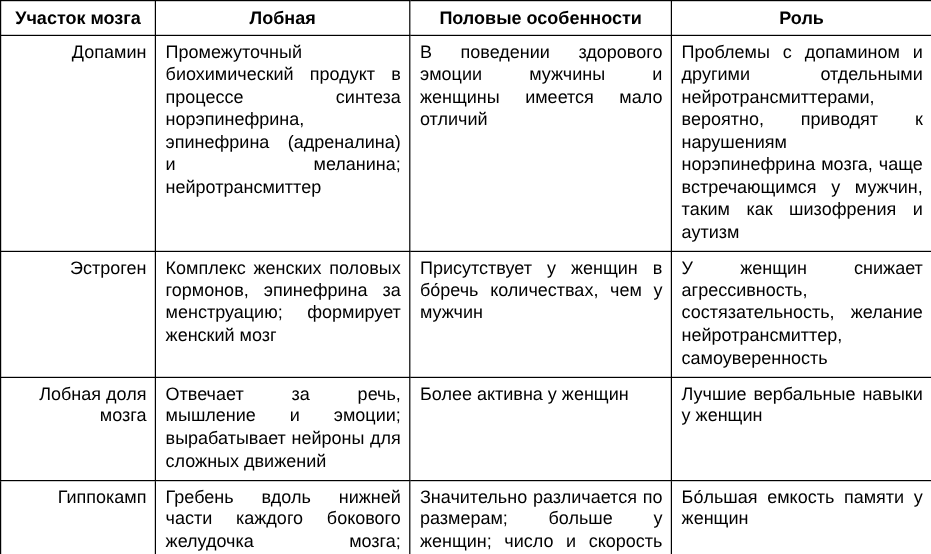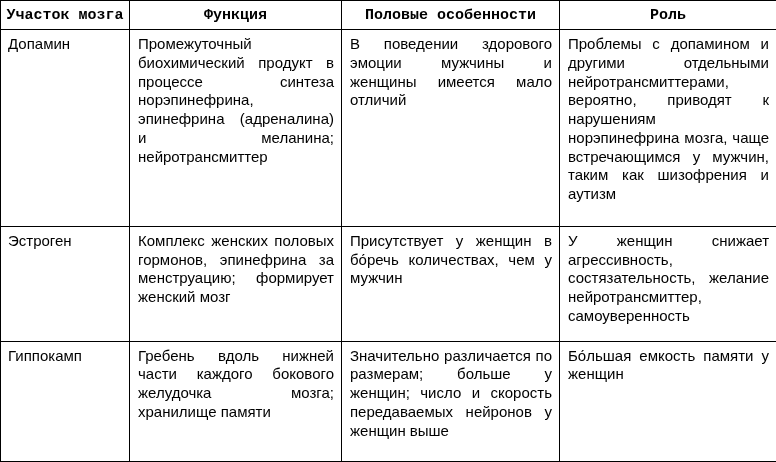--- a/index.html
+++ b/index.html
@@ -28,32 +28,31 @@
     box-sizing: border-box;
     overflow: hidden;
   }
   table.data-table th {
     font-weight: bold;
     font-size: 15px;
     text-align: center;
     vertical-align: middle;
     padding: 4px 4px;
     height: 29px;
-    font-family: Liberation Mono, monospace;
   }
   table.data-table td {
     font-size: 15px;
     line-height: 1.25;
     padding: 5px 7px 5px 8px;
     text-align: justify;
     hyphens: auto;
     -webkit-hyphens: auto;
   }
   table.data-table td.col-region {
-    text-align: left;
+    text-align: right;
     hyphens: none;
     padding-left: 7px;
   }
   col.c-region   { width: 129px; }
   col.c-function { width: 212px; }
   col.c-sex      { width: 218px; }
   col.c-role     { width: 217px; }
   tr.r1 { height: 155px; }
   tr.r2 { height: 83px; margin-top: 20px; }
   tr.r3 { height: 84px; }
@@ -66,38 +65,44 @@
   <table class="data-table">
     <colgroup>
       <col class="c-region">
       <col class="c-function">
       <col class="c-sex">
       <col class="c-role">
     </colgroup>
     <thead>
       <tr>
         <th>Участок мозга</th>
-        <th>Функция</th>
+        <th>Лобная</th>
         <th>Половые особенности</th>
         <th>Роль</th>
       </tr>
     </thead>
     <tbody>
       <tr class="r1">
         <td class="col-region">Допамин</td>
         <td>Промежуточный биохимический продукт в процессе синтеза норэпинефрина, эпинефрина (адреналина) и меланина; нейротрансмиттер</td>
         <td>В поведении здорового эмоции мужчины и женщины имеется мало отличий</td>
         <td>Проблемы с допамином и другими отдельными нейротрансмиттерами, вероятно, приводят к нарушениям норэпинефрина мозга, чаще встречающимся у мужчин, таким как шизофрения и аутизм</td>
       </tr>
       <tr class="r2">
         <td class="col-region">Эстроген</td>
         <td>Комплекс женских половых гормонов, эпинефрина за менструацию; формирует женский мозг</td>
         <td>Присутствует у женщин в бо́речь количествах, чем у мужчин</td>
         <td>У женщин снижает агрессивность, состязательность, желание нейротрансмиттер, самоуверенность</td>
       </tr>
+      <tr class="r3">
+        <td class="col-region">Лобная доля мозга</td>
+        <td>Отвечает за речь, мышление и эмоции; вырабатывает нейроны для сложных движений</td>
+        <td>Более активна у женщин</td>
+        <td>Лучшие вербальные навыки у женщин</td>
+      </tr>
       <tr class="r4">
         <td class="col-region">Гиппокамп</td>
         <td>Гребень вдоль нижней части каждого бокового желудочка мозга; хранилище памяти</td>
         <td>Значительно различается по размерам; больше у женщин; число и скорость передаваемых нейронов у женщин выше</td>
         <td>Бо́льшая емкость памяти у женщин</td>
       </tr>
     </tbody>
   </table>
 </div>
 

